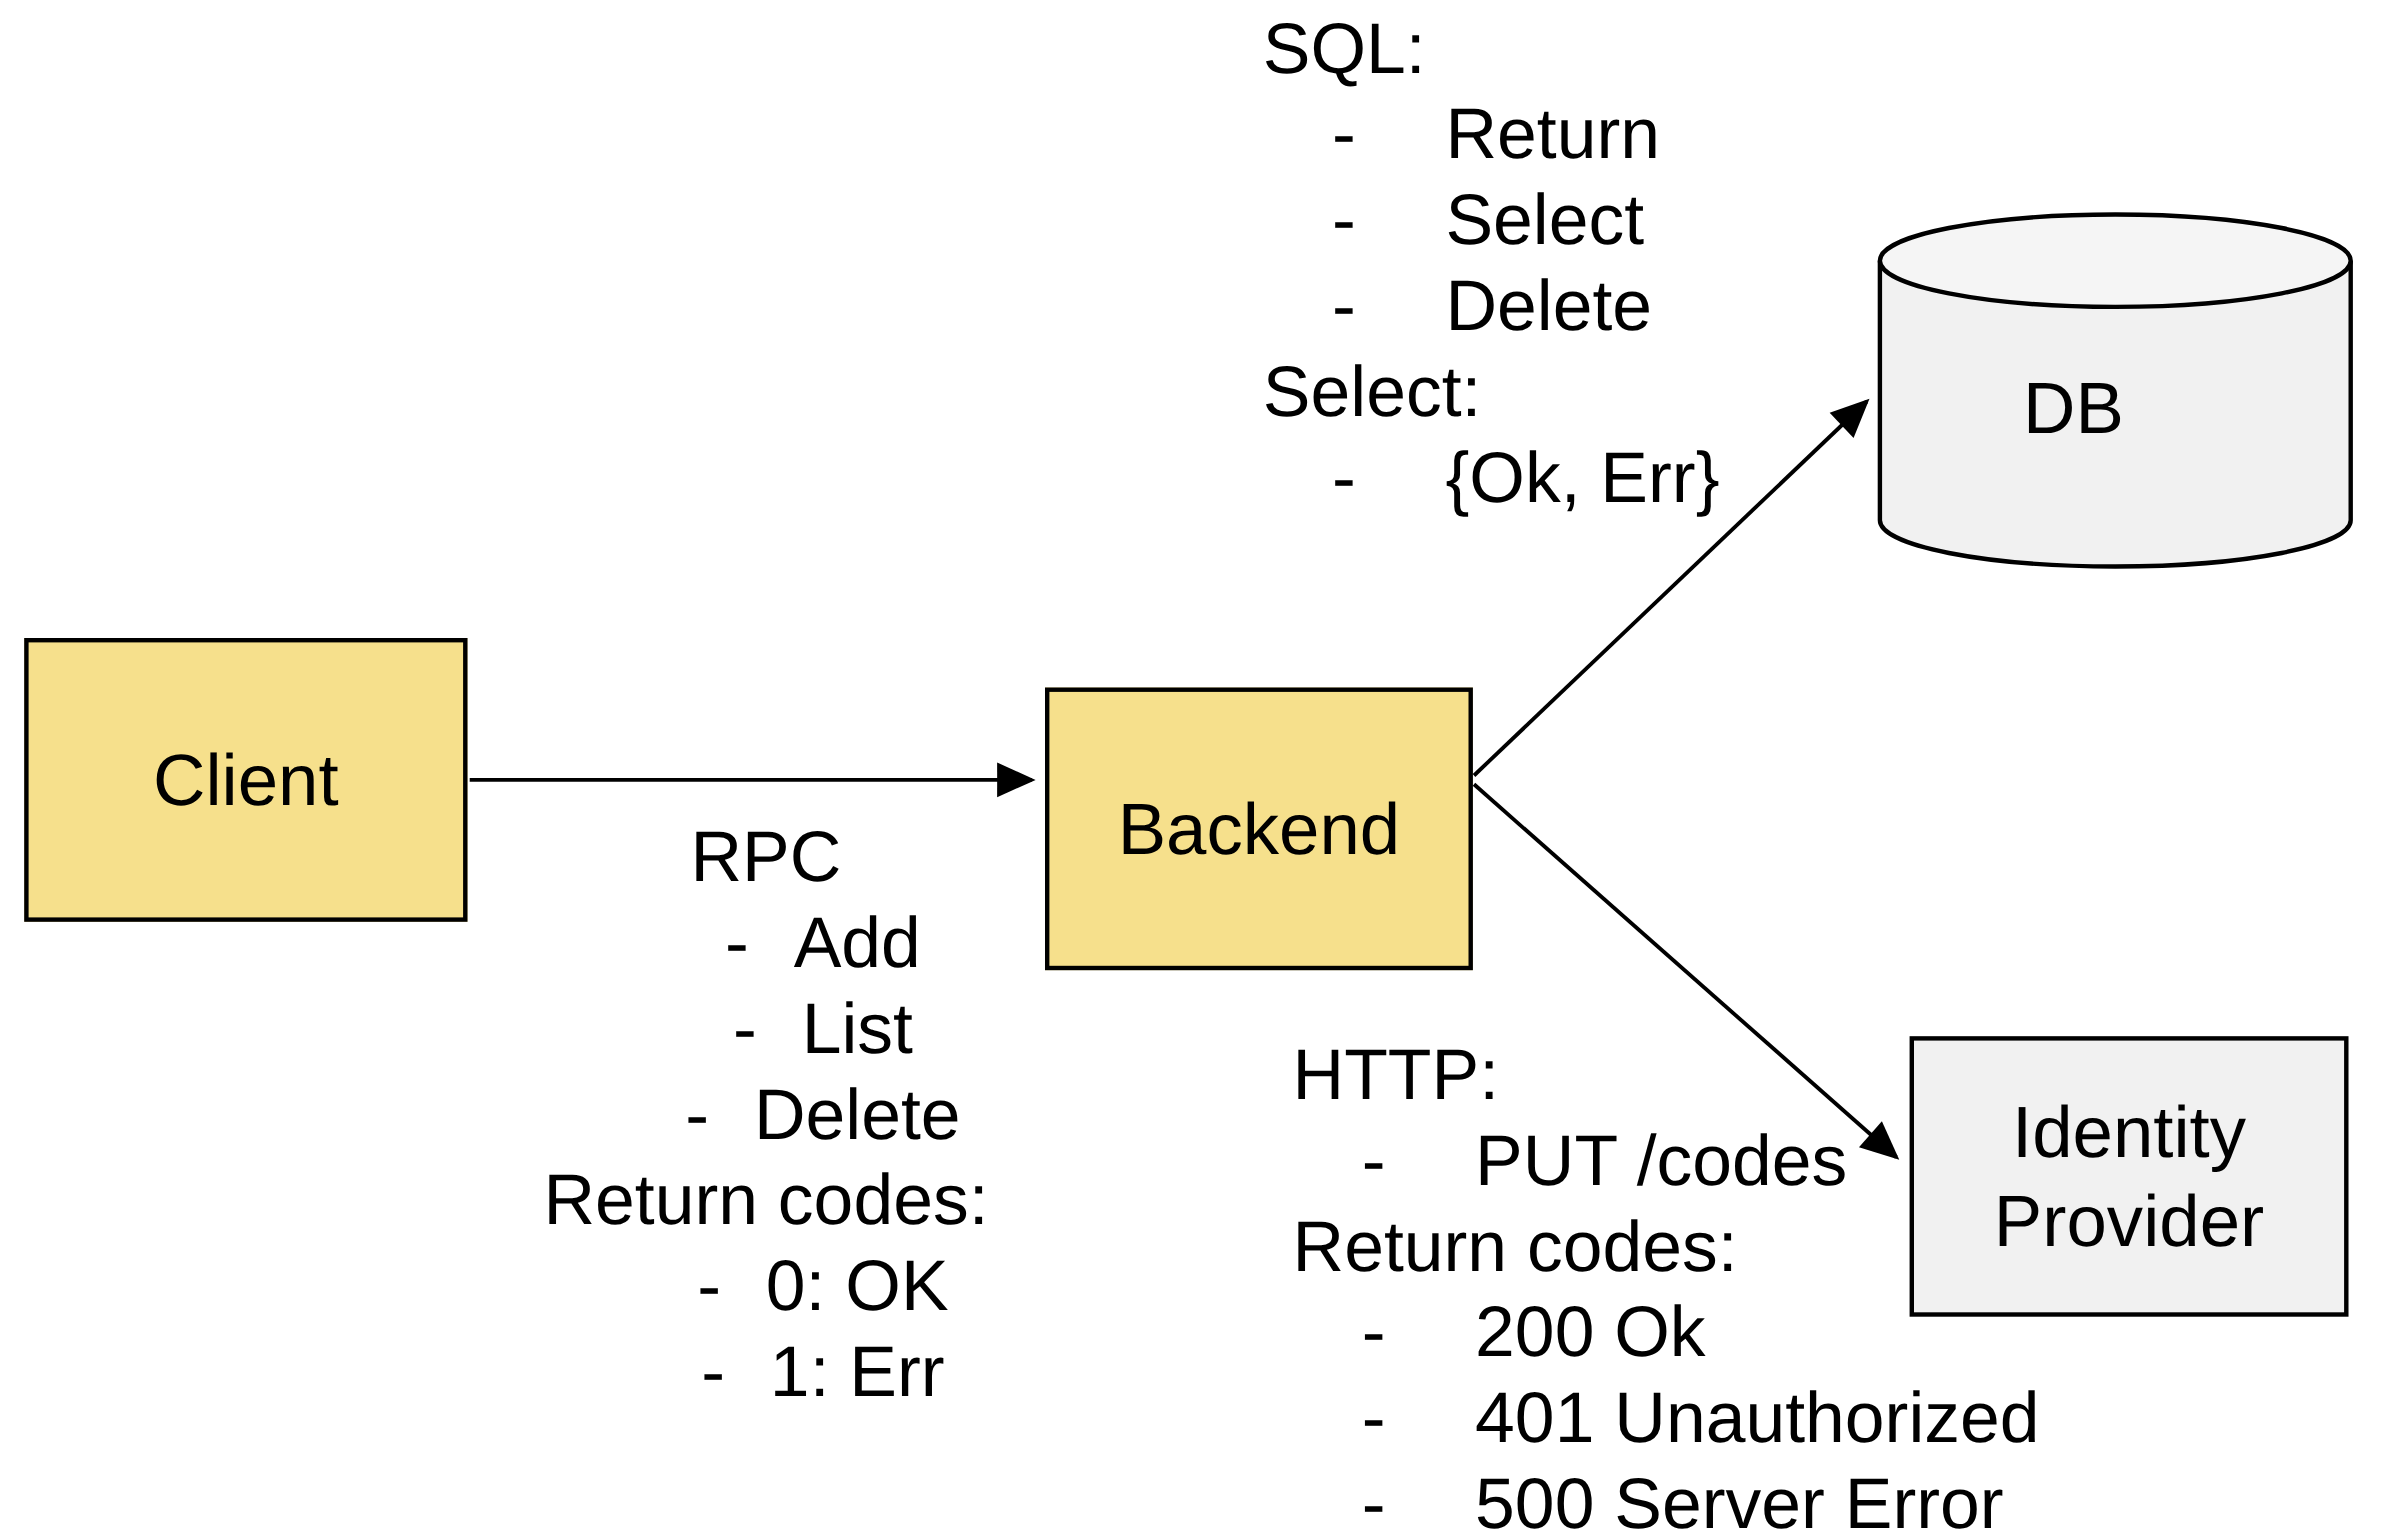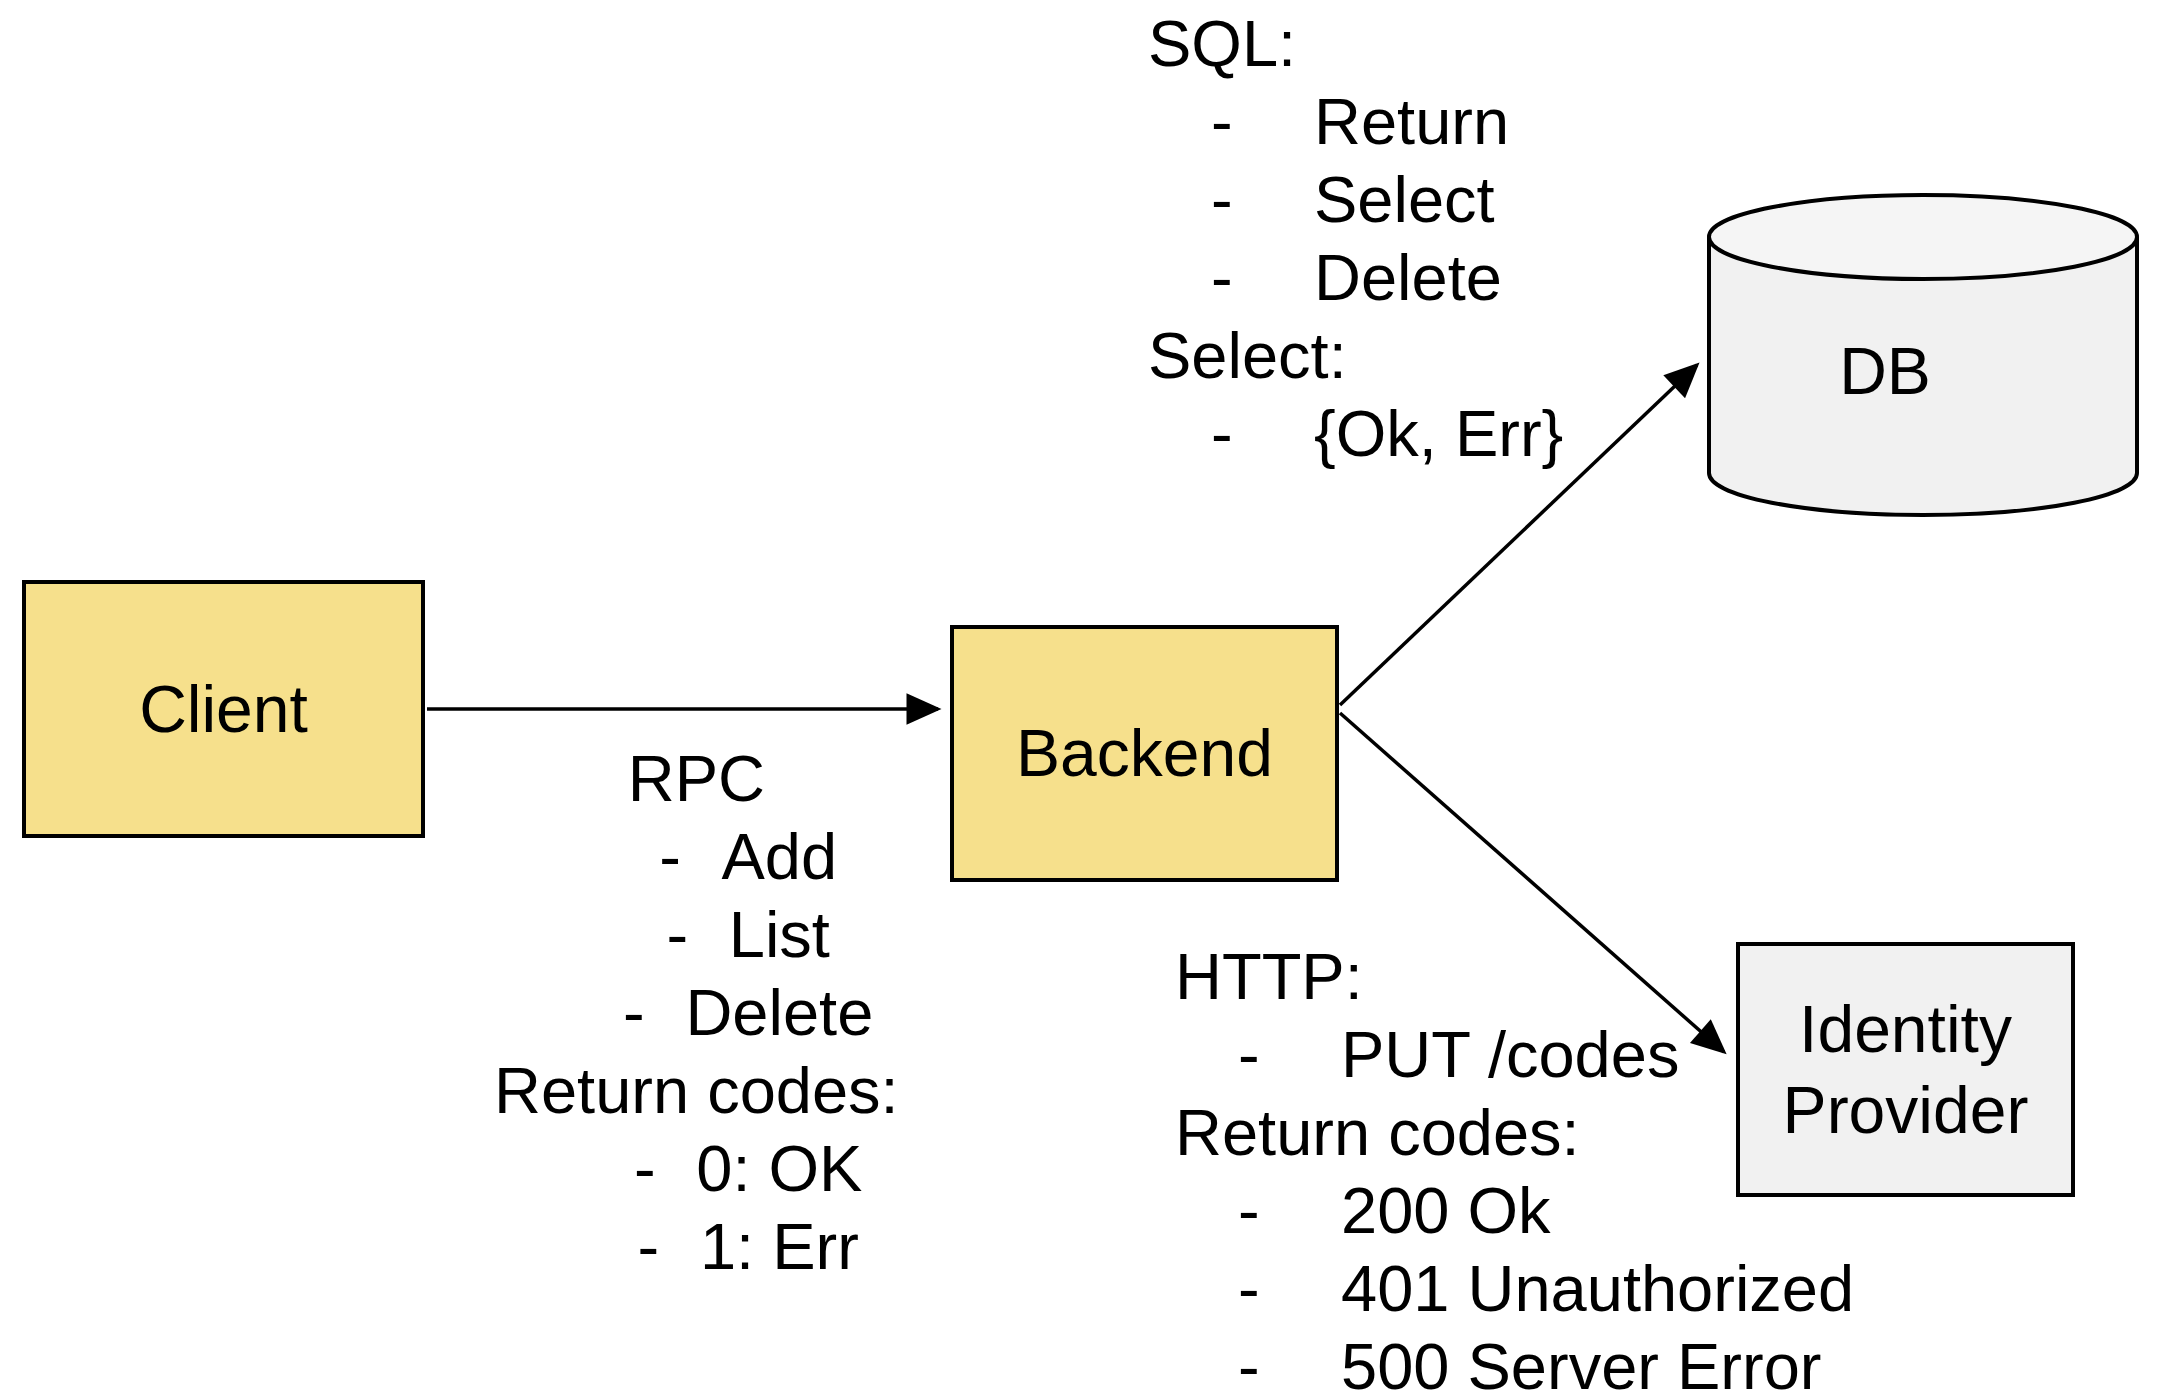--- a/index.html
+++ b/index.html
@@ -31,21 +31,21 @@
     align-items: center;
     justify-content: center;
     text-align: center;
     font-size: 66px;
     line-height: 1.22;
   }
   .node.yellow { background: #F6E08C; }
   .node.gray   { background: #F1F1F1; }
   #client-box  { left: 22px;  top: 580px; width: 403px; height: 258px; }
   #backend-box { left: 950px; top: 581px; width: 389px; height: 257px; margin-top: 44px; }
-  #idp-box     { left: 1736px; top: 942px; width: 339px; height: 255px; }
+  #idp-box     { left: 1736px; top: 942px; width: 399px; height: 255px; }
   #idp-box .node-label { width: 330px; }
   #db-label {
     position: absolute;
     left: 1671px;
     top: 258px;
     width: 428px;
     height: 226px;
     display: flex;
     align-items: center;
     justify-content: center;

